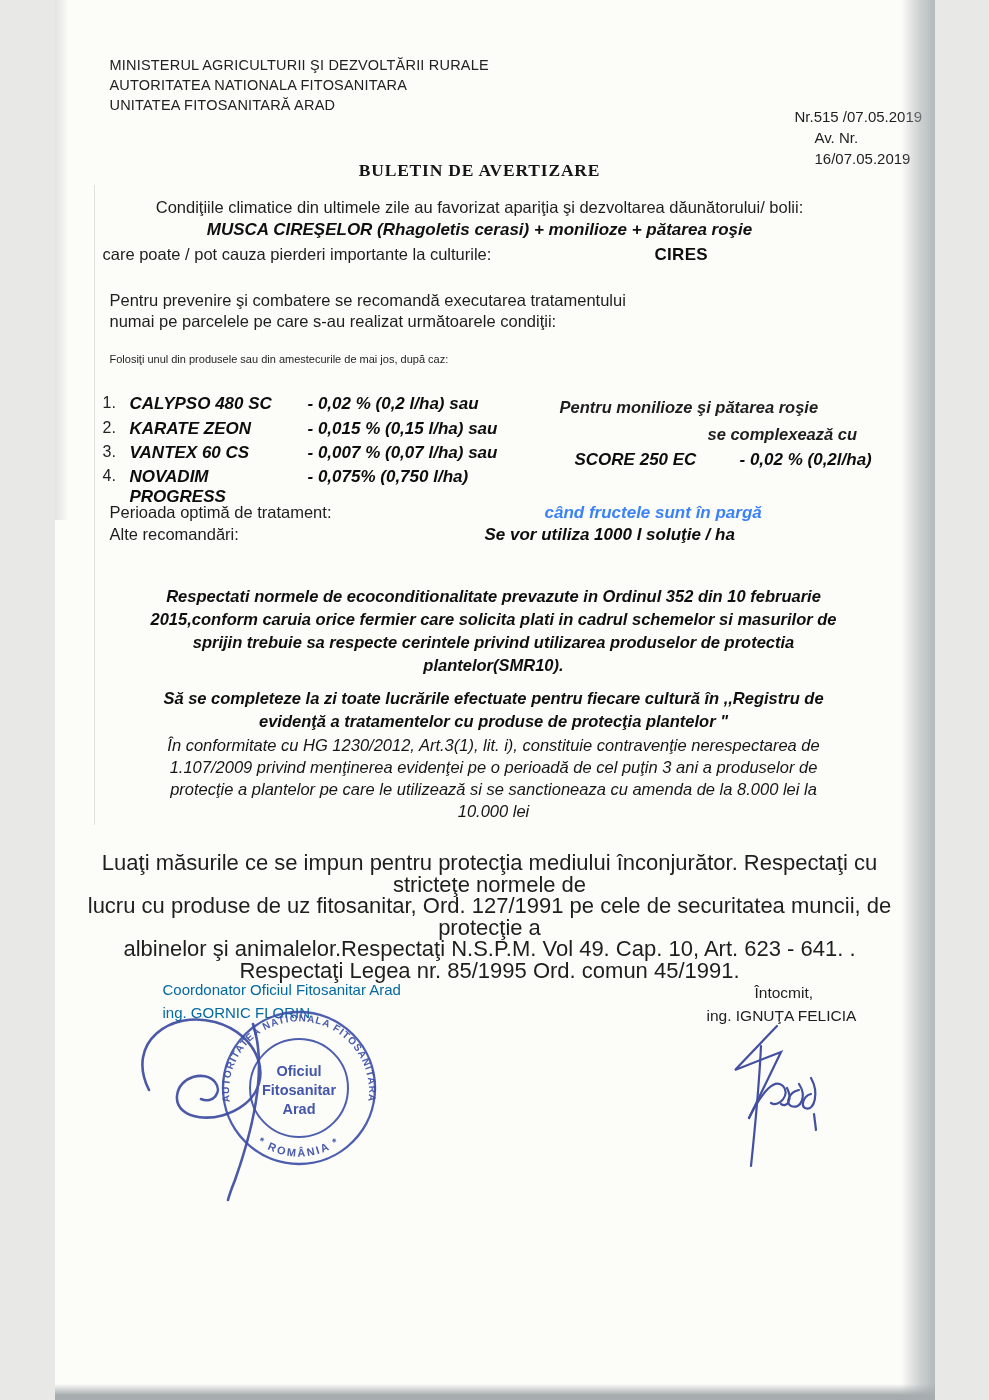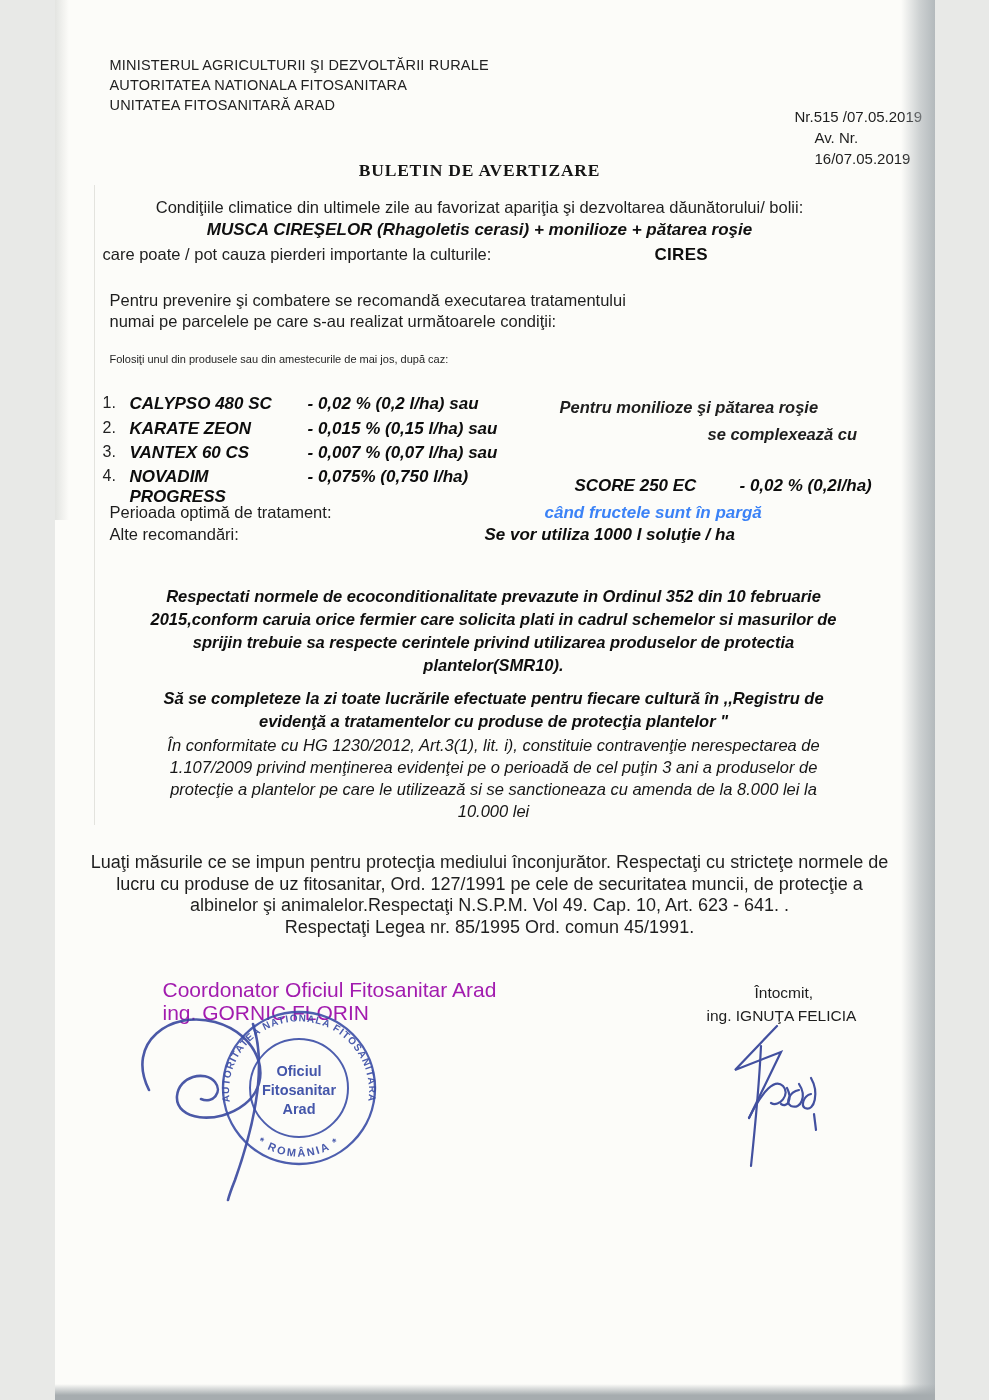--- a/index.html
+++ b/index.html
@@ -39,35 +39,35 @@
   .prev{left:55px;top:290px;font-size:16.5px;line-height:21px;}
   .use{left:55px;top:353px;font-size:11px;}
 
   .prod{left:48px;font-size:17px;display:flex;color:#0d0d0d;}
   .prod .num{width:27px;font-weight:normal;font-style:normal;font-size:16px;color:#222;}
   .prod .pname{width:178px;}
   .p1{top:394px}.p2{top:419px}.p3{top:443px}.p4{top:467px}
 
   .note1{left:505px;top:398px;font-size:16.5px;}
   .note2{left:653px;top:425px;font-size:16.5px;}
-  .score{left:520px;top:476px;font-size:17px;display:flex;color:#0d0d0d;}
+  .score{left:520px;top:450px;font-size:17px;display:flex;color:#0d0d0d;}
   .score .pname{width:165px;}
 
   .period-label{left:55px;top:503px;font-size:16.5px;}
   .period-val{left:490px;top:503px;font-size:17px;color:#3b82f6;}
   .other-label{left:55px;top:525px;font-size:16.5px;}
   .other-val{left:430px;top:525px;font-size:17px;color:#0d0d0d;}
 
   .para{line-height:23px;}
   .eco{left:60px;right:62px;top:585px;text-align:center;font-size:16.5px;color:#0f0f0f;}
   .registry{left:60px;right:62px;top:687px;text-align:center;font-size:16.5px;color:#0f0f0f;}
   .law{left:60px;right:62px;top:734px;text-align:center;font-size:16.5px;line-height:22px;color:#161616;}
-  .env{left:30px;right:40px;top:852px;text-align:center;font-size:18px;line-height:21.5px;}
-
-  .coord{left:108px;top:978px;font-size:21px;line-height:23px;color:#a21caf;}
+  .env{left:30px;right:40px;top:852px;text-align:center;font-size:22px;line-height:21.5px;}
+
+  .coord{left:108px;top:978px;font-size:15px;line-height:23px;color:#0369a1;}
   .prep{left:700px;top:984px;font-size:15.5px;}
   .prep-name{left:652px;top:1007px;font-size:15.5px;}
 
   .stamp-svg{left:162px;top:1006px;}
   .sig-svg{pointer-events:none;}
   .sig-left{left:52px;top:1002px;}
   .sig-right{left:660px;top:1018px;}
 </style>
 </head>
 <body>

